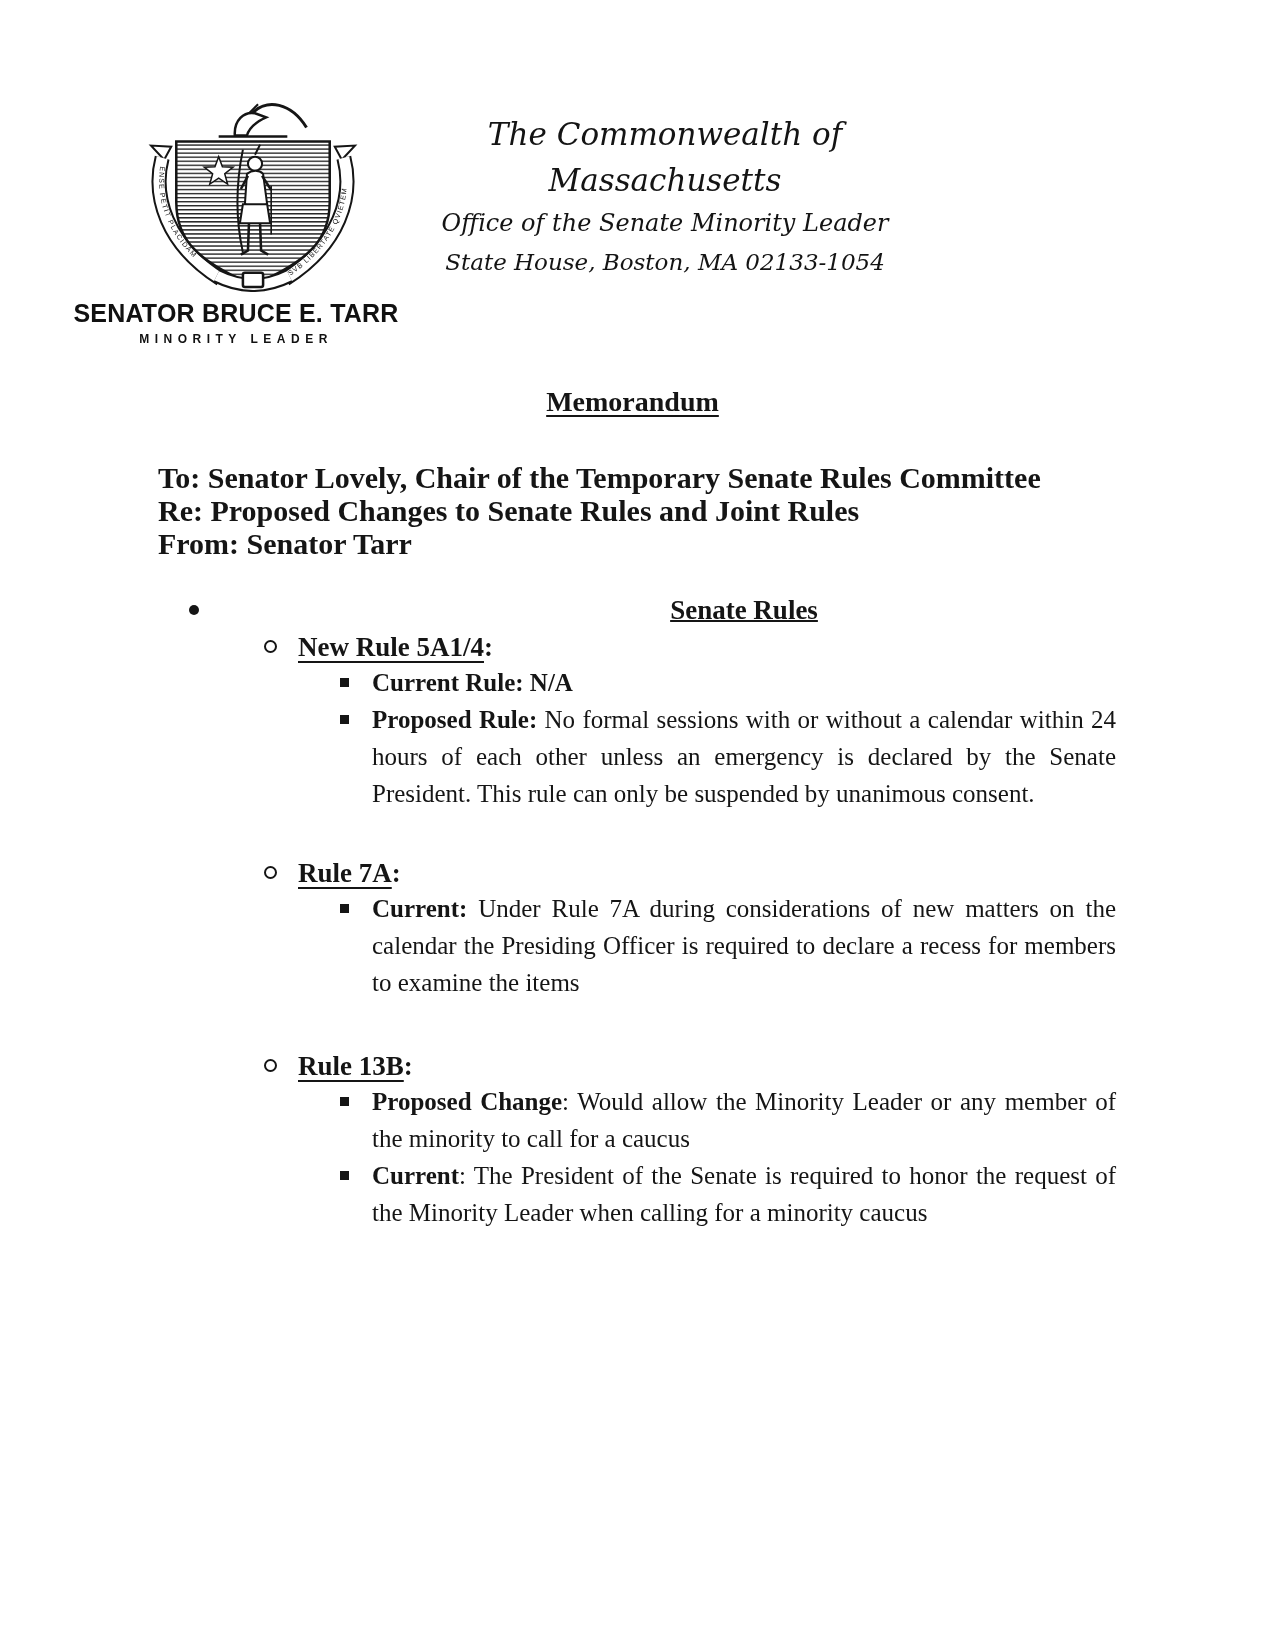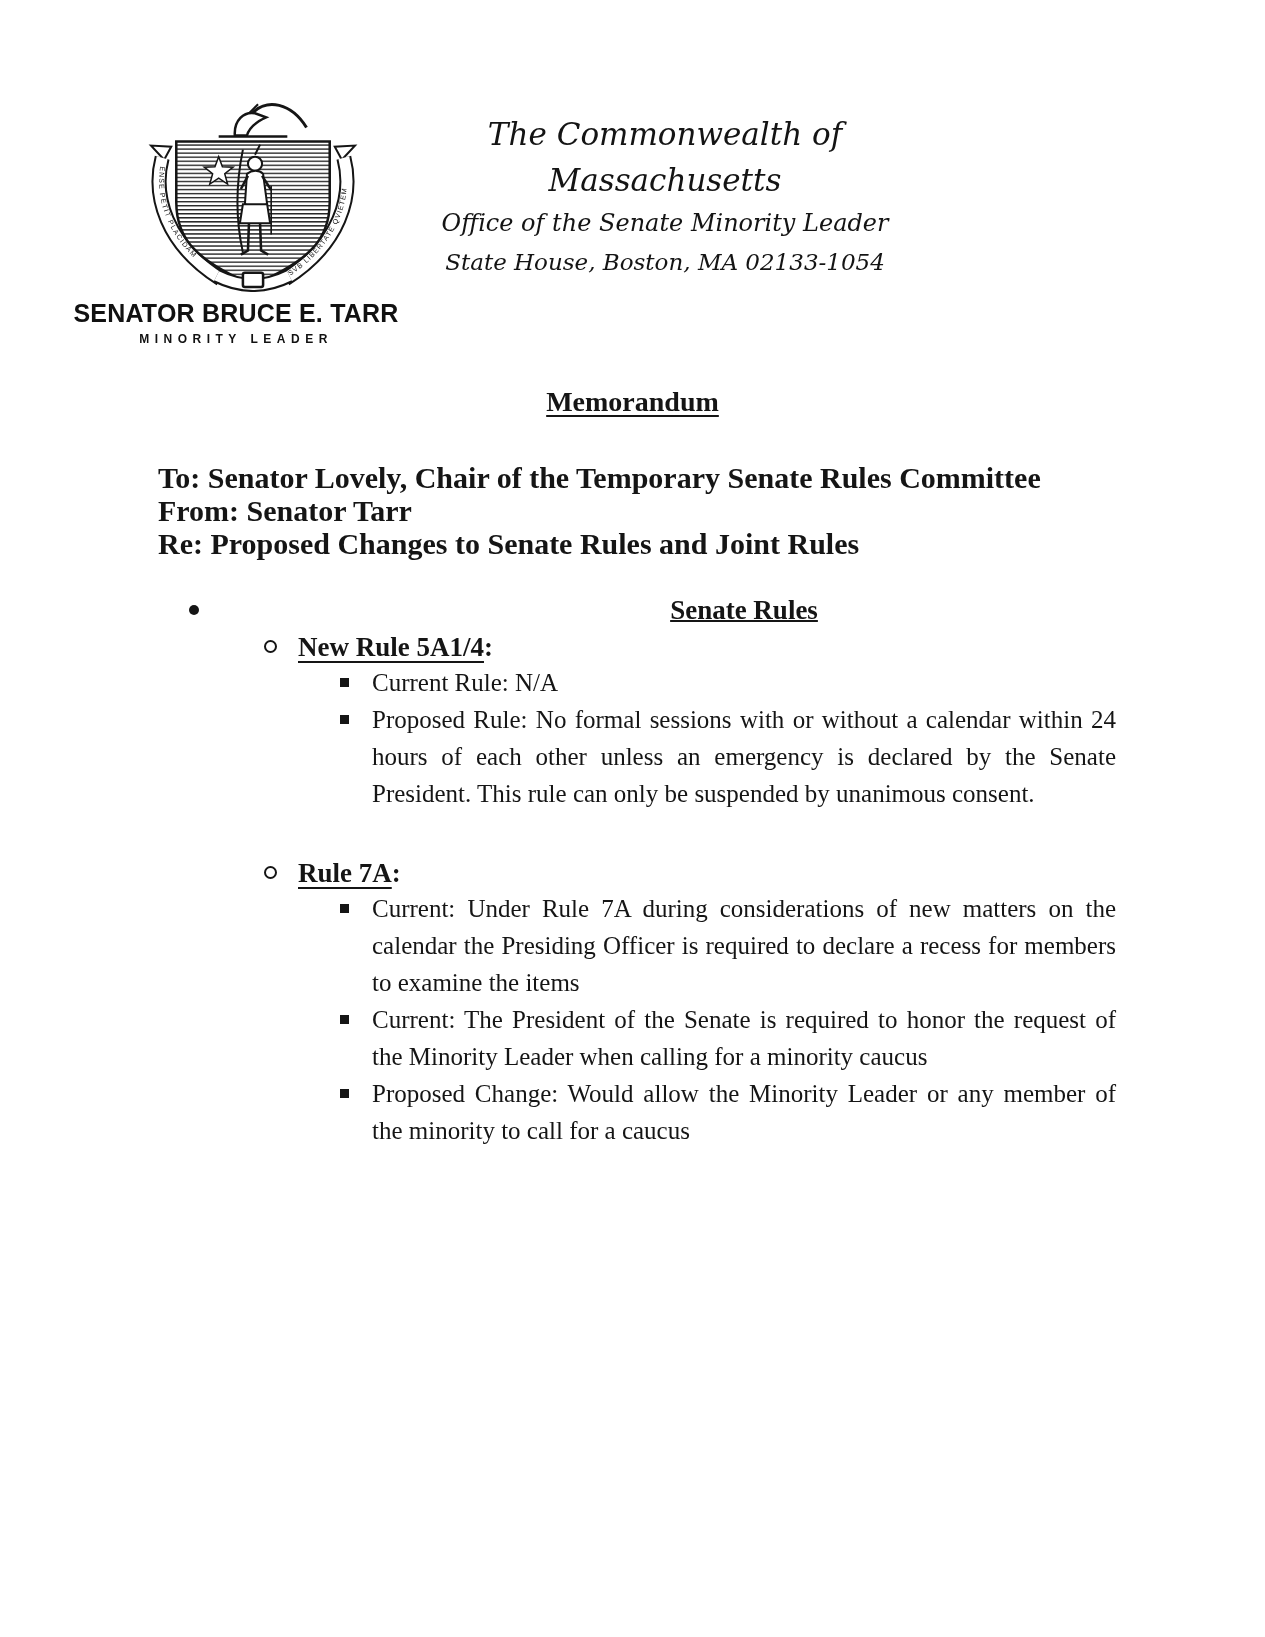--- a/index.html
+++ b/index.html
@@ -54,21 +54,21 @@
   .l2-head .ring {
     position:absolute; left:-34px; top:10px; width:13px; height:13px;
     border:2px solid #151515; border-radius:50%; box-sizing:border-box;
   }
   .l2-head .u { text-underline-offset:5px; }
 
   .l3 { margin-left:372px; width:744px; line-height:37px; text-align:justify; }
   .l3 .sq {
     position:absolute; left:-32px; top:14px; width:9px; height:9px; background:#151515;
   }
-  .b { font-weight:normal; }
+  .b { font-weight:bold; }
 
   .gap-a { margin-top:44px; }
   .gap-b { margin-top:48px; }
 
   
   .seal-wrap svg { display:block; width:100%; height:100%; }
 </style>
 </head>
 <body>
 
@@ -144,22 +144,22 @@
     <div class="org-line2">Office of the Senate Minority Leader</div>
     <div class="org-line3">State House, Boston, MA 02133-1054</div>
   </div>
 
   <div class="memo-title">
     <span class="u">Memorandum</span>
   </div>
 
   <div class="memo-head">
     <div>To: Senator Lovely, Chair of the Temporary Senate Rules Committee</div>
+    <div>Re: Proposed Changes to Senate Rules and Joint Rules</div>
     <div>From: Senator Tarr</div>
-    <div>Re: Proposed Changes to Senate Rules and Joint Rules</div>
   </div>
 
   <div class="outline">
 
     <div class="row l1-head">
       <span class="dot"></span>
       <span class="u">Senate Rules</span>
     </div>
 
     <div class="row l2-head">
@@ -177,23 +177,27 @@
 
     <div class="row l2-head gap-a">
       <span class="ring"></span>
       <span class="u">Rule 7A</span><span>:</span>
     </div>
     <div class="row l3">
       <span class="sq"></span>
       <span class="b">Current:</span><span> Under Rule 7A during considerations of new matters on the calendar the Presiding Officer is required to declare a recess for members to examine the items</span>
     </div>
 
+    <div class="row l2-head gap-b">
+      <span class="ring"></span>
+      <span class="u">Rule 13B</span><span>:</span>
+    </div>
+    <div class="row l3">
+      <span class="sq"></span>
+      <span class="b">Proposed Change</span><span>: Would allow the Minority Leader or any member of the minority to call for a caucus</span>
+    </div>
     <div class="row l3">
       <span class="sq"></span>
       <span class="b">Current</span><span>: The President of the Senate is required to honor the request of the Minority Leader when calling for a minority caucus</span>
     </div>
-    <div class="row l3">
-      <span class="sq"></span>
-      <span class="b">Proposed Change</span><span>: Would allow the Minority Leader or any member of the minority to call for a caucus</span>
-    </div>
 
   </div>
 </div>
 
 </body></html>

